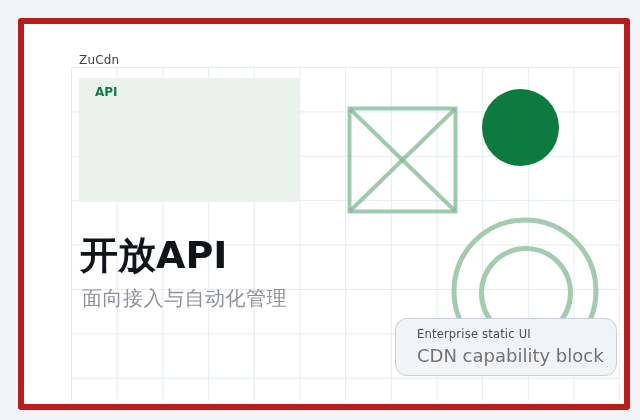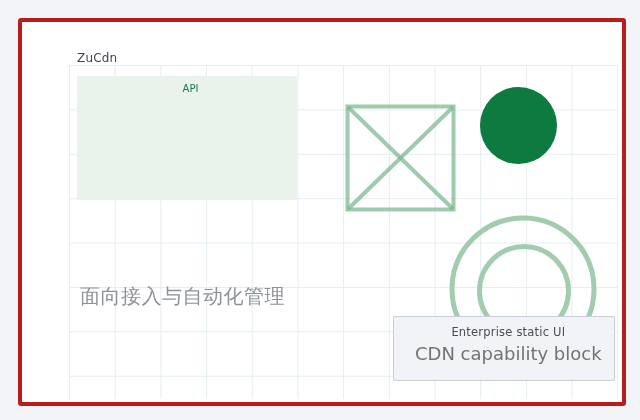--- a/index.html
+++ b/index.html
@@ -6,42 +6,41 @@
   body{
     width:640px;height:420px;
     background:#f2f4f7;
     font-family:"DejaVu Sans","Liberation Sans",sans-serif;
     overflow:hidden;
   }
   .stage{position:relative;width:640px;height:420px;}
   .card{
     position:absolute;left:18px;top:18px;width:600px;height:380px;
     background:#ffffff;
-    border:4px solid #b91c1c;
+    border:6px solid #b91c1c;
     border-radius:3px;
-    text-align:center;
   }
   .brand{
     position:absolute;left:55px;top:29px;
     font-size:12px;color:#3d4450;letter-spacing:.2px;
   }
   .grid{
     position:absolute;left:47px;top:43px;width:549px;height:334px;
     background-image:
       linear-gradient(to right,#e4edf0 1px,transparent 1px),
       linear-gradient(to bottom,#e4edf0 1px,transparent 1px);
     background-size:45.7px 44.4px;
   }
   .api-chip{
     position:absolute;left:55px;top:54px;width:220px;height:124px;
     background:#e9f3ec;
   }
   .api-chip .chip-label{
-    display:block;margin:7px 0 0 7px;
-    font-size:10px;font-weight:normal;color:#15794a;
+    display:block;margin:7px 0 0 16px;
+    font-size:12px;font-weight:bold;color:#15794a;
   }
   .placeholder-box{
     position:absolute;left:323px;top:82px;width:111px;height:108px;
   }
   .solid-circle{
     position:absolute;left:458px;top:65px;width:77px;height:77px;
     border-radius:50%;background:#0d7a3f;
   }
   .hero-title{
     position:absolute;left:56px;top:211px;
@@ -53,22 +52,22 @@
     font-size:20px;color:#8e9298;letter-spacing:.5px;
   }
   .rings{
     position:absolute;left:422px;top:188px;width:158px;height:158px;
   }
   .tooltip{
     position:absolute;left:371px;top:294px;
     min-width:165px;width:max-content;
     background:#f1f3f6;
     border:1px solid #c9cfd7;
-    border-radius:2px;
-    padding:8px 12px 16px 21px;
+    border-radius:12px;
+    padding:8px 12px 9px 21px;
     z-index:5;
   }
   .tooltip-eyebrow{
     font-size:11.5px;color:#474e57;margin-bottom:4px;letter-spacing:.2px;
   }
   .tooltip-title{
     font-size:18px;color:#737373;white-space:nowrap;
   }
 </style>
 </head>
@@ -86,20 +85,21 @@
     </div>
 
     <svg class="placeholder-box" viewBox="0 0 111 108">
       <rect x="2.5" y="2.5" width="106" height="103" fill="none" stroke="#7cb58f" stroke-opacity="0.72" stroke-width="4"></rect>
       <line x1="3" y1="3" x2="108" y2="105" stroke="#7cb58f" stroke-opacity="0.72" stroke-width="4"></line>
       <line x1="108" y1="3" x2="3" y2="105" stroke="#7cb58f" stroke-opacity="0.72" stroke-width="4"></line>
     </svg>
 
     <div class="solid-circle"></div>
 
+    <div class="hero-title">开放API</div>
 
     <div class="hero-subtitle">面向接入与自动化管理</div>
 
     <svg class="rings" viewBox="0 0 158 158">
       <circle cx="79" cy="79" r="71" fill="none" stroke="#a3ccae" stroke-width="5"></circle>
       <circle cx="80" cy="81" r="44.5" fill="none" stroke="#a3ccae" stroke-width="5"></circle>
     </svg>
 
     <div class="tooltip">
       <div class="tooltip-eyebrow">Enterprise static UI</div>

